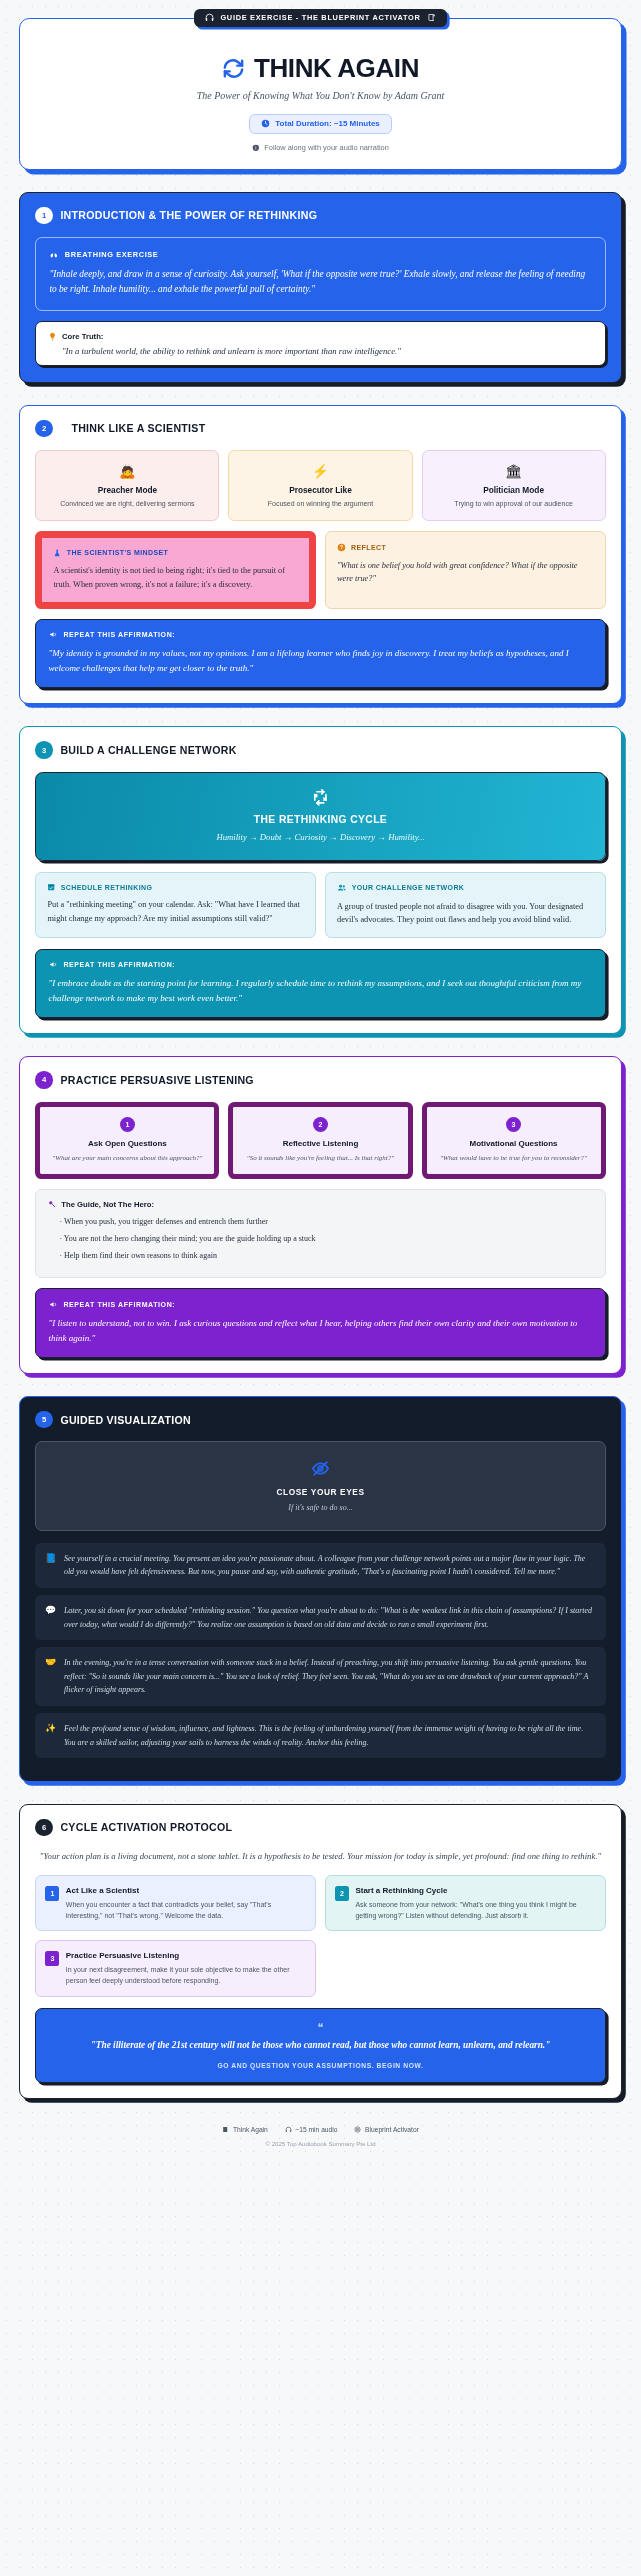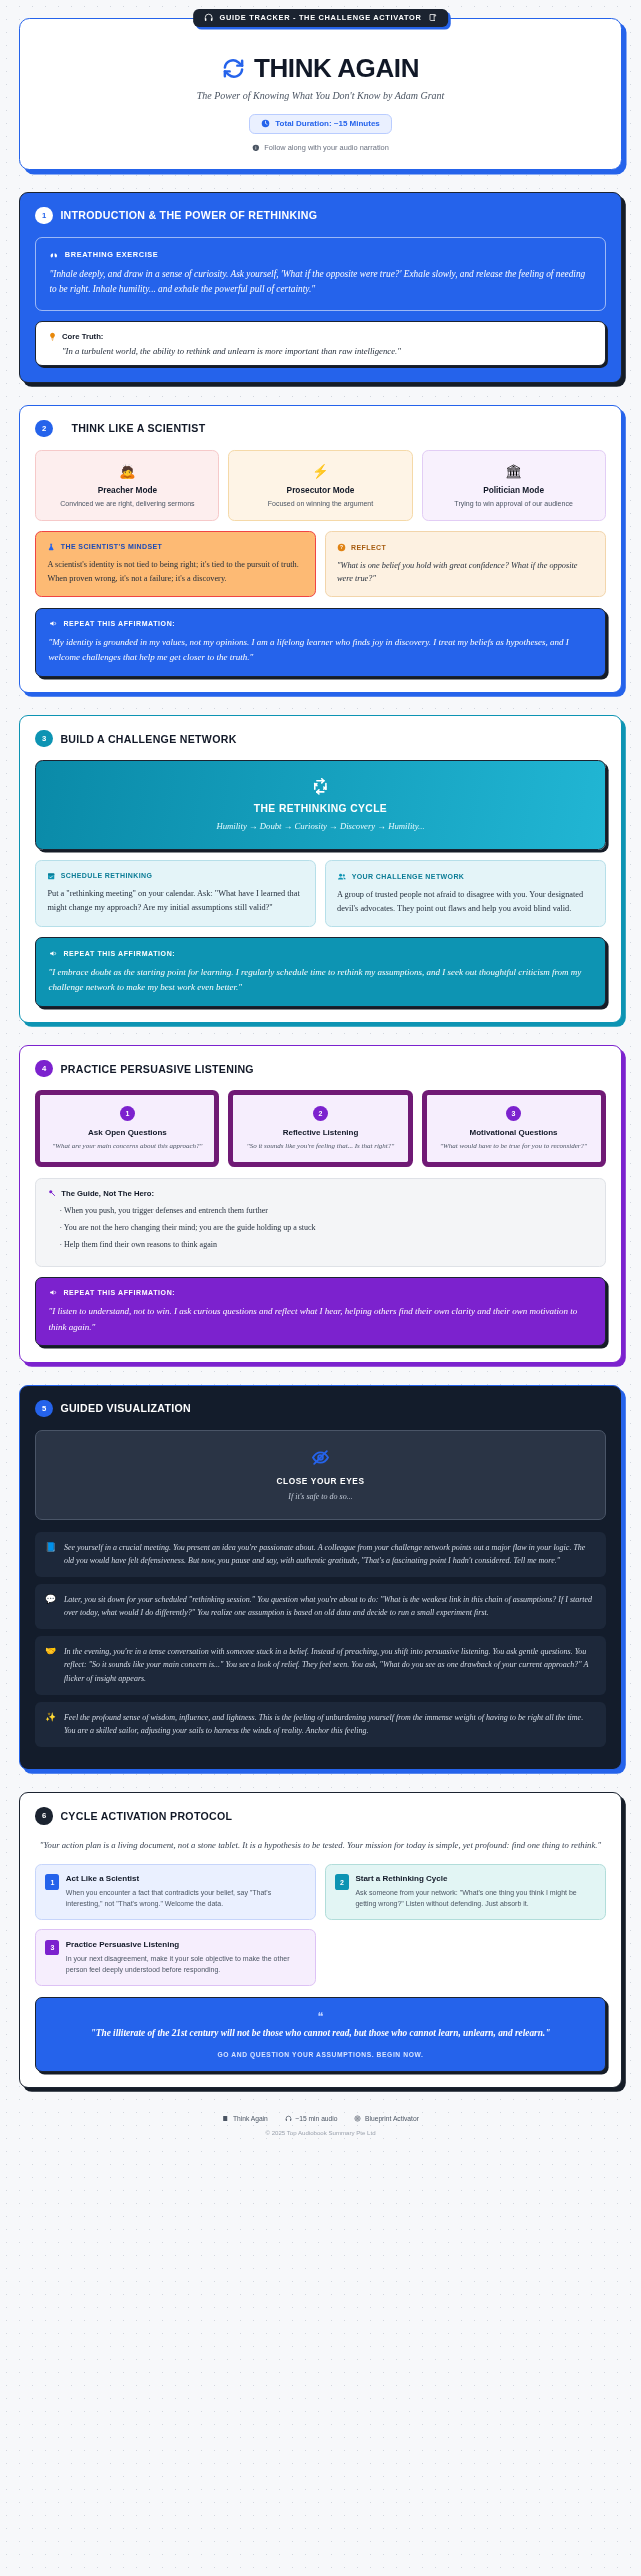--- a/index.html
+++ b/index.html
@@ -148,21 +148,21 @@
   .mode-card .m-desc { font-size: 7px; color:#4b5563; line-height:1.4; }
   .mc-red { background:#fdeeee; border:1px solid #f6c9c9; }
   .mc-orange { background:#fef4e6; border:1px solid #f5d9a8; }
   .mc-purple { background:#f8f1fd; border:1px solid #e2cdf5; }
 
   .two-grid { display:grid; grid-template-columns: 1fr 1fr; gap: 9px; margin-bottom: 10.3px; }
   .info-box { border-radius:6.4px; padding:10.3px 11px; }
   .ib-label { display:flex; align-items:center; gap:5.1px; font-size:7px; font-weight:700; letter-spacing:0.4px; margin-bottom:7px; }
   .ib-text { font-family:"Liberation Serif", serif; font-size:8.3px; line-height:1.65; color:#1f2937; }
   .ib-text.it { font-style: italic; }
-  .ib-blue { background:#fdba74; border:1px solid #ef4444; }
+  .ib-blue { background:#f9a8d4; border:7px solid #ef4444; }
   .ib-blue .ib-label { color:#1b49b8; }
   .ib-orange { background:#fdf1e1; border:1px solid #f2d5ab; }
   .ib-orange .ib-label { color:#a65c10; }
   .ib-teal { background:#e4f4f8; border:1px solid #b6dfe9; }
   .ib-teal .ib-label { color:#0b7c96; }
 
   .affirm {
     border:1.6px solid #1b2330; border-radius:7px;
     padding:10.3px 12.2px; box-shadow: 2.6px 2.6px 0 #151c27;
   }
@@ -271,21 +271,21 @@
 <div class="header">
 
   <div class="tracker-badge">
     <span class="ic">
       <svg width="9" height="9" viewBox="0 0 24 24" fill="none" stroke="#ffffff" stroke-width="2.2" stroke-linecap="round">
         <path d="M3 16v-4a9 9 0 0 1 18 0v4"></path>
         <rect x="2" y="14" width="4" height="7" rx="1.5" fill="#ffffff" stroke="none"></rect>
         <rect x="18" y="14" width="4" height="7" rx="1.5" fill="#ffffff" stroke="none"></rect>
       </svg>
     </span>
-    <span>GUIDE TRACKER - THE CHALLENGE ACTIVATOR</span>
+    <span>GUIDE EXERCISE - THE BLUEPRINT ACTIVATOR</span>
     <span class="ic">
       <svg width="9" height="9" viewBox="0 0 24 24" fill="none" stroke="#ffffff" stroke-width="2">
         <path d="M5 4h11v14a2 2 0 0 0 2 2H7a2 2 0 0 1-2-2z"></path>
         <path d="M16 4h2a2 2 0 0 1 2 2v2h-4"></path>
       </svg>
     </span>
   </div>
 
   <div class="title-row">
     <span>
@@ -363,21 +363,21 @@
   </div>
 
   <div class="mode-grid">
     <div class="mode-card mc-red">
       <span class="m-ic">🙇</span>
       <div class="m-name">Preacher Mode</div>
       <div class="m-desc">Convinced we are right, delivering sermons</div>
     </div>
     <div class="mode-card mc-orange">
       <span class="m-ic">⚡</span>
-      <div class="m-name">Prosecutor Mode</div>
+      <div class="m-name">Prosecutor Like</div>
       <div class="m-desc">Focused on winning the argument</div>
     </div>
     <div class="mode-card mc-purple">
       <span class="m-ic">🏛</span>
       <div class="m-name">Politician Mode</div>
       <div class="m-desc">Trying to win approval of our audience</div>
     </div>
   </div>
 
   <div class="two-grid">

